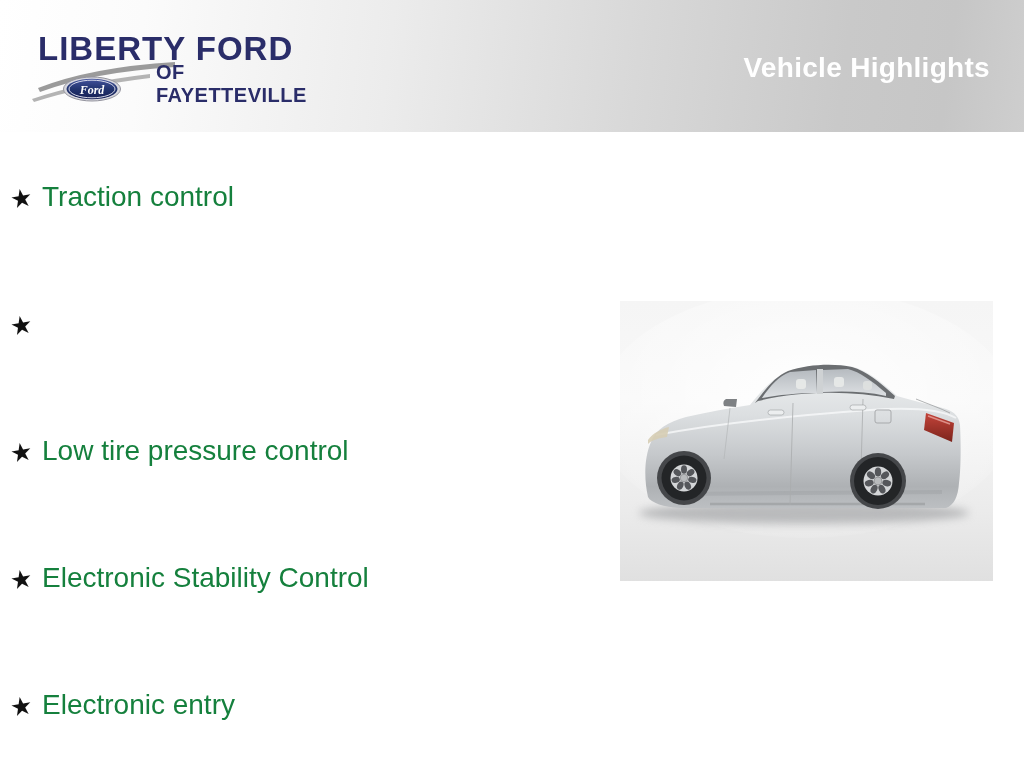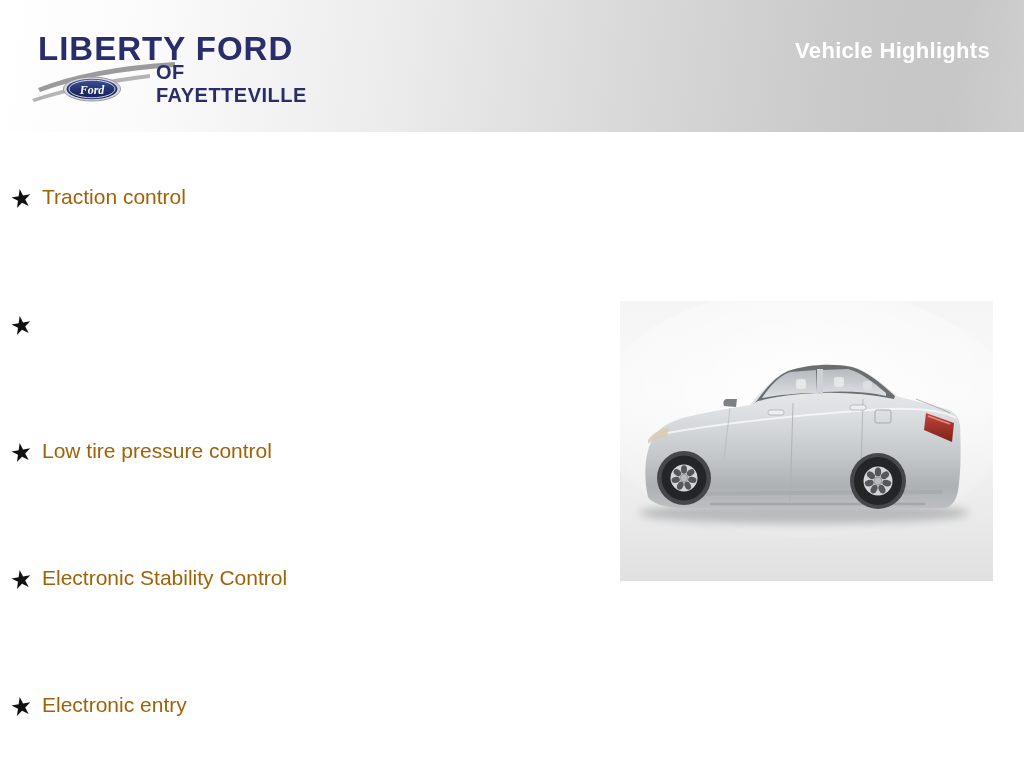--- a/index.html
+++ b/index.html
@@ -32,22 +32,22 @@
     color: #2a2d69;
     font-family: "Liberation Sans", sans-serif;
   }
   .logo-line2 {
     position: absolute; left: 156px; top: 61px;
     font-size: 20px; font-weight: bold; letter-spacing: 0.5px;
     color: #2a2d69;
   }
   .logo-art { position: absolute; left: 30px; top: 52px; }
   .banner-title {
-    position: absolute; right: 34px; top: 38px;
-    font-size: 22px; font-weight: bold;
+    position: absolute; right: 34px; top: 52px;
+    font-size: 28px; font-weight: bold;
     color: #ffffff;
     letter-spacing: 0.3px;
   }
 
   
   .highlights { list-style: none; }
   .highlight-item {
     position: absolute;
     left: 10px;
     height: 34px;
@@ -62,22 +62,22 @@
   .star {
     display: inline-block;
     width: 32px;
     font-size: 25px;
     line-height: 34px;
     color: #111111;
     transform: rotate(-10deg);
     text-align: left;
   }
   .highlight-label {
-    font-size: 21px;
-    color: #a16207;
+    font-size: 28px;
+    color: #15803d;
     white-space: nowrap;
   }
 
   
   .vehicle-photo {
     position: absolute;
     left: 620px; top: 301px;
     width: 373px; height: 280px;
   }
 </style>

